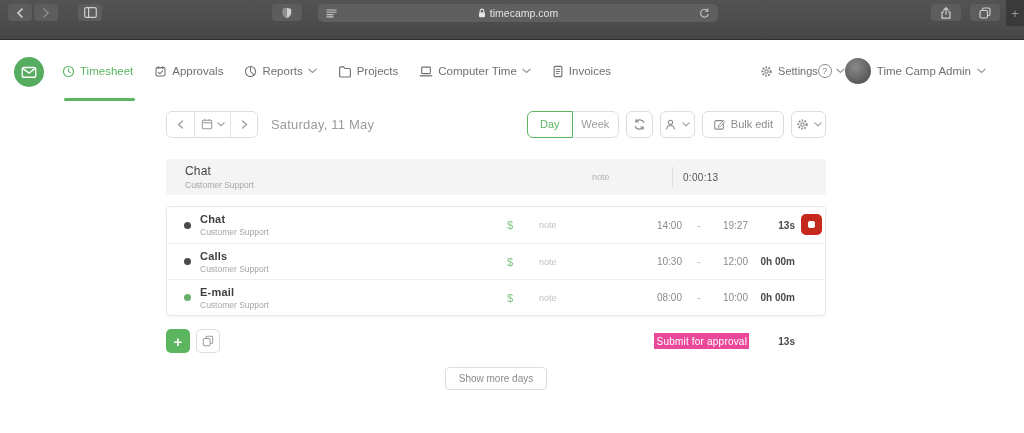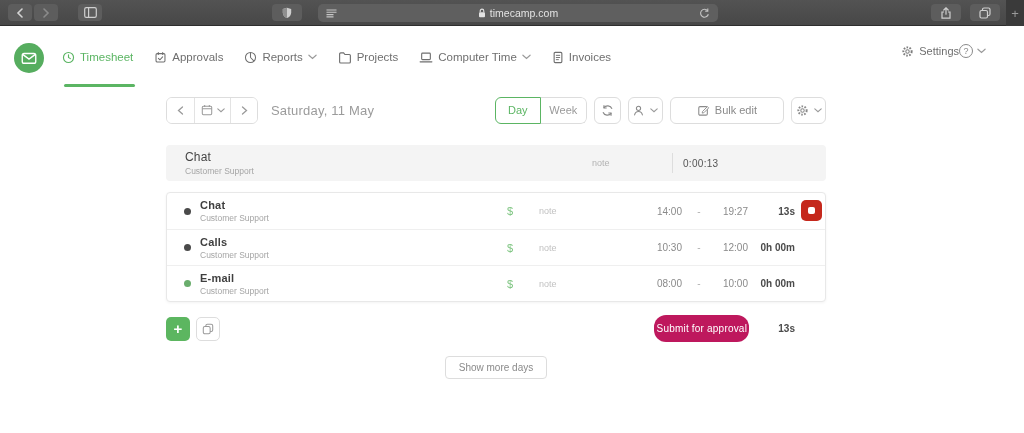--- a/index.html
+++ b/index.html
@@ -1,21 +1,21 @@
 <!DOCTYPE html>
 <html><head>
 <meta charset="utf-8">
 <style>
   * { margin:0; padding:0; box-sizing:border-box; }
   html,body { width:1024px; height:433px; overflow:hidden; }
   body { font-family:"Liberation Sans", sans-serif; background:#fff; }
   .canvas { position:relative; width:1024px; height:433px; background:#fff; }
 
   
-  .chrome { position:relative; height:26px; background:linear-gradient(#535353,#474747); border-bottom:1px solid #2e2e2e; }
+  .chrome { position:relative; height:40px; background:linear-gradient(#535353,#474747); border-bottom:1px solid #2e2e2e; }
   .chrome-btn { display:flex; align-items:center; justify-content:center; height:17px; border:none; background:#5d5d5d; border-radius:4px; color:#d3d3d3; cursor:pointer; }
   .chrome-left { position:absolute; left:8px; top:4px; display:flex; gap:2px; }
   .chrome-left .gap { width:16px; }
   .nav-arrow { width:24px; font-size:11px; }
   .nav-arrow.fwd { color:#8b8b8b; }
   .sidebar-btn { width:24px; }
   .shield-btn { position:absolute; left:272px; top:4px; width:30px; }
   .url-field { position:absolute; left:318px; top:4px; width:400px; height:18px; background:#5f5f5f; border-radius:5px; display:flex; align-items:center; padding:0 8px; }
   .url-center { flex:1; display:flex; align-items:center; justify-content:center; gap:4px; color:#e3e3e3; font-size:10.5px; }
   .chrome-right { position:absolute; right:24px; top:4px; display:flex; gap:9px; }
@@ -50,21 +50,21 @@
   .date-label { margin-left:13px; font-size:13px; color:#9b9b9b; letter-spacing:.2px; }
 
   .view-controls { margin-left:auto; display:flex; align-items:center; gap:7px; }
   .dayweek { display:flex; height:27px; border-radius:6px; overflow:hidden;padding-left:36px; }
   .dw-btn { width:46px; border:1px solid #ddd; background:#fff; font-size:11px; color:#9a9a9a; cursor:pointer; }
   .dw-btn.active { border:1px solid #5bb563; color:#5bb563; border-radius:6px 0 0 6px; }
   .dw-btn.right { border-left:none; border-radius:0 6px 6px 0; }
   .ctl-btn { height:27px; border:1px solid #ddd; background:#fff; border-radius:6px; color:#8a8a8a; display:flex; align-items:center; justify-content:center; gap:5px; cursor:pointer; font-size:11px; }
   .ctl-btn.sq { width:27px; }
   .ctl-btn.dd { width:35px; }
-  .ctl-btn.bulk { padding:0 26px; }
+  .ctl-btn.bulk { padding:0 10px; }
 
   
   .timer-bar { position:relative; margin-top:21px; height:36px; background:#f4f4f4; border-radius:4px; display:flex; align-items:center; padding-left:19px; }
   .t-task { font-size:12px; color:#454545; letter-spacing:.2px; }
   .t-proj { font-size:8.5px; color:#a5a5a5; margin-top:2px; }
   .tb-note { position:absolute; left:426px; font-size:9px; color:#b3b3b3; cursor:text; }
   .tb-div { position:absolute; left:506px; top:8px; height:20px; width:1px; background:#ddd; }
   .tb-elapsed { position:absolute; left:517px; font-size:10px; color:#555; letter-spacing:.3px; }
   .stop-timer-btn { position:absolute; right:10px; top:6px; height:24px; width:97px; background:#c5281c; border:none; border-radius:12px; color:#fff; display:flex; align-items:center; justify-content:center; gap:6px; cursor:pointer; }
   .stop-timer-btn .lbl { font-size:8.5px; font-weight:bold; letter-spacing:.5px; }
@@ -84,21 +84,21 @@
   .e-end { position:absolute; left:541px; width:40px; text-align:right; font-size:10px; color:#8a8a8a; cursor:text; }
   .e-dur { position:absolute; left:560px; width:68px; text-align:right; font-size:10px; font-weight:bold; color:#4a4a4a; }
   .row-stop-btn { position:absolute; left:634px; top:7px; width:21px; height:21px; background:#c5281c; border:none; border-radius:5px; display:flex; align-items:center; justify-content:center; cursor:pointer; }
   .row-stop-btn .stop-sq { width:7px; height:7px; }
 
   
   .foot-row { margin-top:13px; display:flex; align-items:center; }
   .add-btn { width:24px; height:24px; background:#5cb660; border:none; border-radius:5px; color:#fff; font-size:15px; font-weight:bold; line-height:1; cursor:pointer; }
   .copy-btn { width:24px; height:24px; margin-left:6px; background:#fff; border:1px solid #ddd; border-radius:5px; color:#9a9a9a; display:flex; align-items:center; justify-content:center; cursor:pointer; }
   .foot-spacer { flex:1; }
-  .submit-btn { width:95px; height:27px; background:#be185d; border:none; border-radius:12px; color:#fff; font-size:10px; cursor:pointer; letter-spacing:.2px; }
+  .submit-btn { width:95px; height:16px; background:#ec4899; border:none; border-radius:0; color:#fff; font-size:10px; cursor:pointer; letter-spacing:.2px; }
   .total-dur { margin-left:29px; margin-right:31px; font-size:10px; font-weight:bold; color:#4a4a4a; }
 
   .showmore-row { margin-top:14px; display:flex; justify-content:center; }
   .showmore-btn { height:23px; padding:0 13px; background:#fff; border:1px solid #ddd; border-radius:4px; color:#8a8a8a; font-size:10px; cursor:pointer; }
 </style>
 </head>
 <body>
 
 <div class="canvas">
 
@@ -234,20 +234,27 @@
     <div class="nav-right">
       <div class="settings-link">
         <svg width="13" height="13" viewBox="0 0 16 16">
             <circle cx="8" cy="8" r="5.1" fill="none" stroke="#7d7d7d" stroke-width="2.4" stroke-dasharray="2 1.7"></circle>
             <circle cx="8" cy="8" r="2.1" fill="none" stroke="#7d7d7d" stroke-width="1.3"></circle>
           </svg>
         <span class="txt">Settings</span>
       </div>
       <div class="help-wrap">
         <span class="help-circle">?</span>
+        <svg width="9" height="6" viewBox="0 0 10 6">
+            <path d="M1 1l4 3.5L9 1" fill="none" stroke="#9a9a9a" stroke-width="1.3" stroke-linecap="round"></path>
+          </svg>
+      </div>
+      <div class="user-wrap">
+        <span class="avatar"></span>
+        <span class="user-name">Time Camp Admin</span>
         <svg width="9" height="6" viewBox="0 0 10 6">
             <path d="M1 1l4 3.5L9 1" fill="none" stroke="#9a9a9a" stroke-width="1.3" stroke-linecap="round"></path>
           </svg>
       </div>
     </div>
   </header>
 
   <main class="content">
 
     <div class="date-row">

